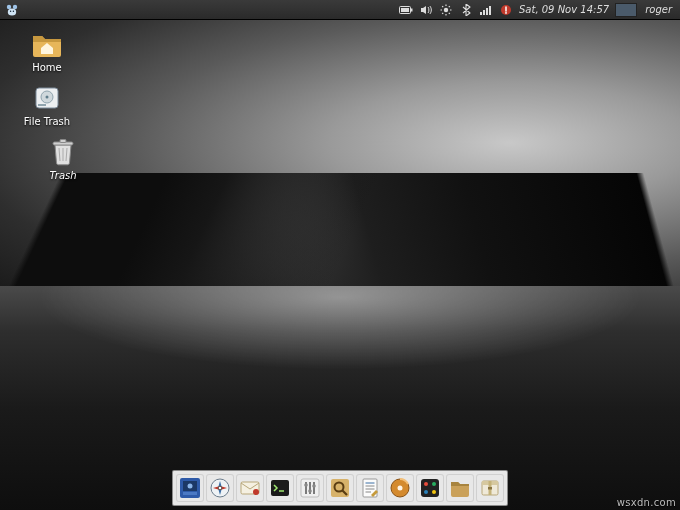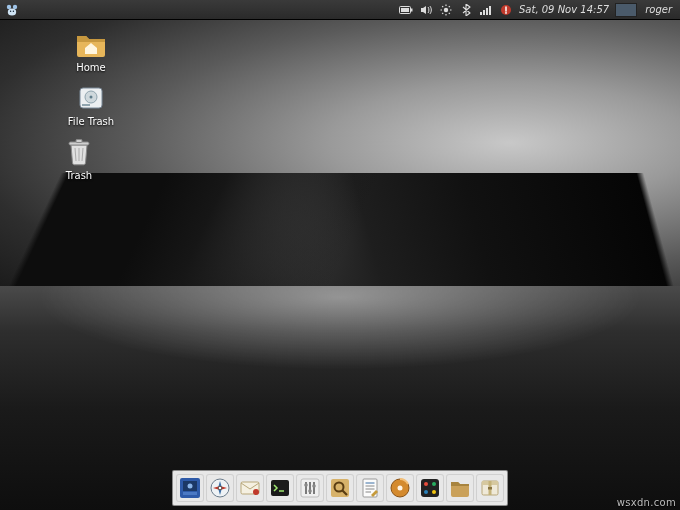--- a/index.html
+++ b/index.html
@@ -44,21 +44,21 @@
   .panel .spacer { flex: 1; }
   .panel .right { display: flex; align-items: center; gap: 6px; padding-right: 6px; }
   .panel .tray-icon { display: inline-flex; align-items: center; justify-content: center; width: 14px; height: 14px; }
   .panel .clock { white-space: nowrap; }
   .panel .lang-box { width: 22px; height: 14px; background:#4a5a6a; border:1px solid #222; }
   .panel .user { padding: 0 2px; }
   .app-menu-btn { width:18px; height:18px; display:flex; align-items:center; justify-content:center; }
 
   
   .desktop { position: absolute; inset: 20px 0 0 0; z-index: 10; }
-  .di { position: absolute; width: 70px; text-align: center; margin-left: 44px; }
+  .di { position: absolute; width: 70px; text-align: center; }
   .di .ic { width: 32px; height: 32px; margin: 0 auto 2px; display:flex; align-items:center; justify-content:center; border-radius:3px; }
   .di .lbl { color: #fff; font-size: 10px; text-shadow: 0 1px 2px #000; }
 
   
   .dock {
     position: absolute; bottom: 4px; left: 50%; transform: translateX(-50%);
     display: flex; gap: 2px; padding: 3px;
     background: rgba(250,250,250,0.92);
     border: 1px solid rgba(0,0,0,0.4);
     border-radius: 2px;
@@ -160,21 +160,21 @@
     <div class="ic">
       <svg width="28" height="28" viewBox="0 0 28 28">
           <rect x="3" y="4" width="22" height="20" rx="3" fill="#eceff1" stroke="#7b8a99"></rect>
           <circle cx="14" cy="13" r="6" fill="#cfd8dc" stroke="#90a4ae"></circle>
           <circle cx="14" cy="13" r="1.5" fill="#607d8b"></circle>
           <rect x="5" y="20" width="8" height="2" fill="#90a4ae"></rect>
         </svg>
     </div>
     <div class="lbl">File Trash</div>
   </div>
-  <div class="di" style="left:0; top:116px;">
+  <div class="di" style="left:28px; top:116px;font-style:italic;">
     <div class="ic">
       <svg width="26" height="28" viewBox="0 0 26 28">
           <path d="M5 7h16l-1.5 18a2 2 0 0 1-2 1.8H8.5a2 2 0 0 1-2-1.8z" fill="#e0e0e0" stroke="#888"></path>
           <rect x="3" y="4" width="20" height="3" rx="1.5" fill="#cfcfcf" stroke="#888"></rect>
           <rect x="10" y="1.5" width="6" height="3" rx="1" fill="#cfcfcf" stroke="#888"></rect>
           <line x1="9" y1="10" x2="10" y2="23" stroke="#aaa"></line>
           <line x1="13" y1="10" x2="13" y2="23" stroke="#aaa"></line>
           <line x1="17" y1="10" x2="16" y2="23" stroke="#aaa"></line>
         </svg>
     </div>

